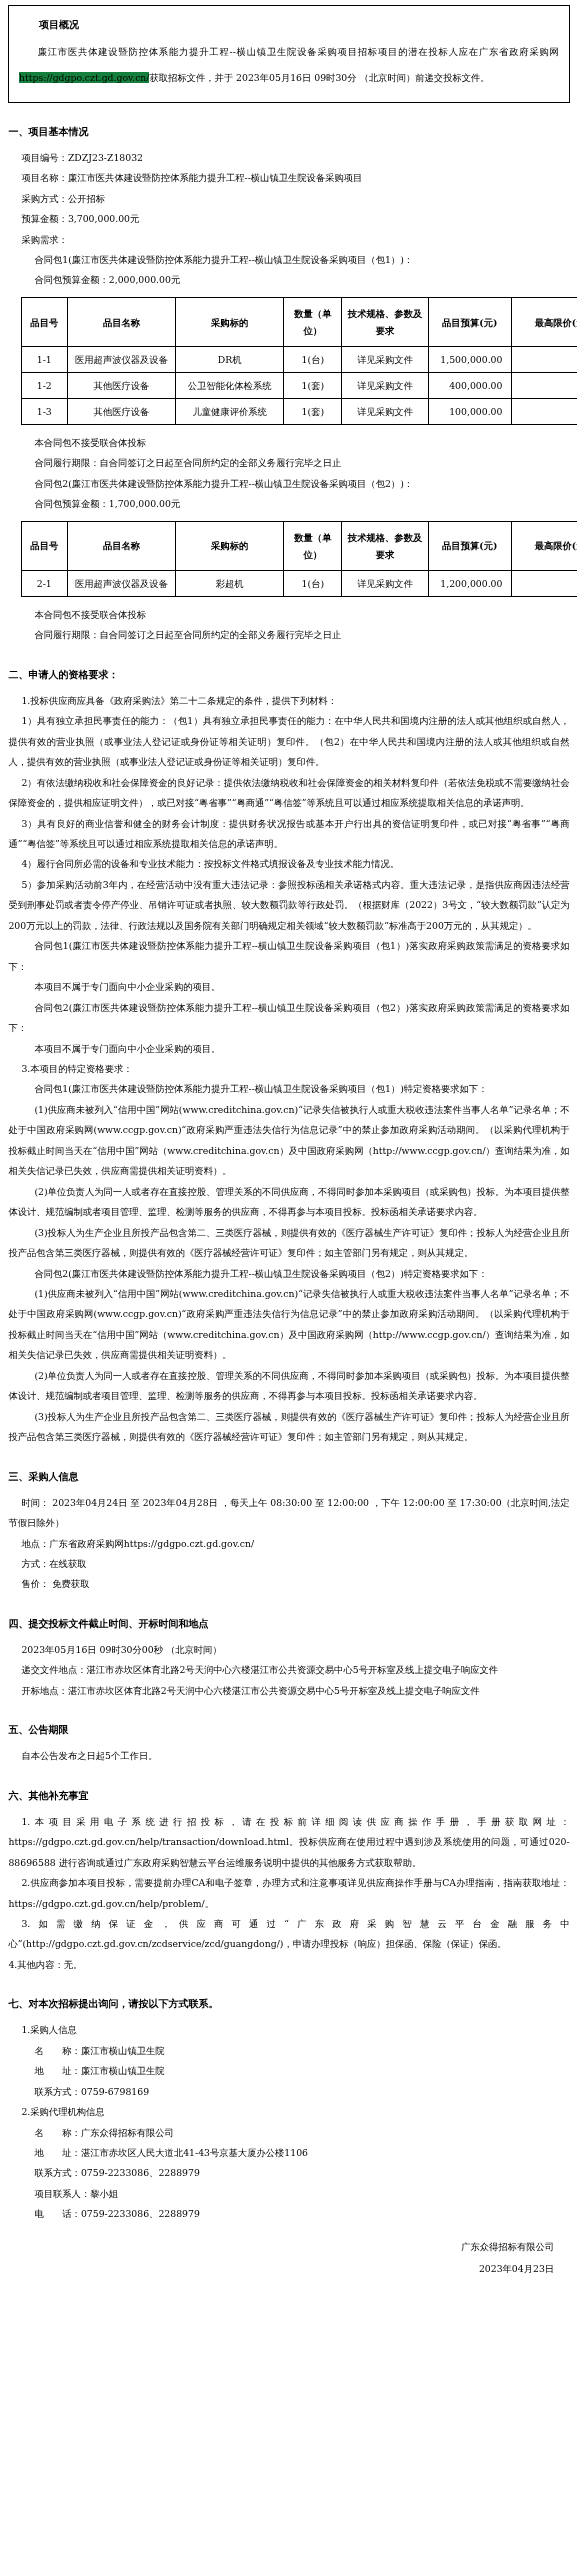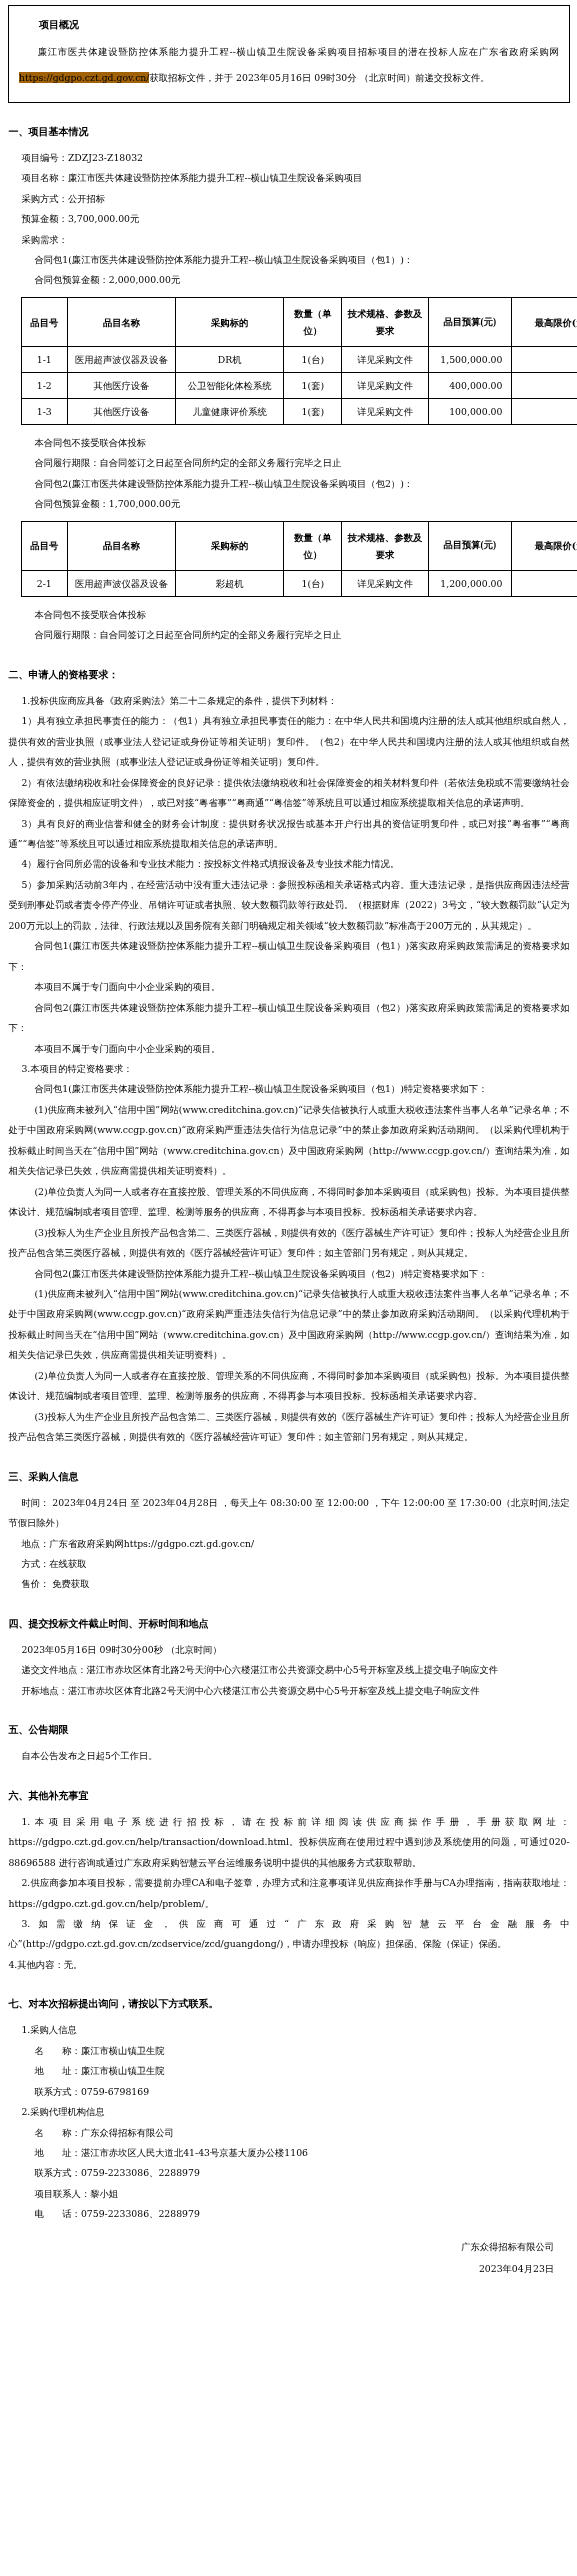--- a/index.html
+++ b/index.html
@@ -8,34 +8,34 @@
     color:#000;
     font-family:"DejaVu Serif","Liberation Serif",serif;
     font-size:9.3px;
   }
   .page { padding:5.2px 8.4px 22px 8.4px; }
 
   
   .box { border:1.3px solid #000; padding:5.2px 9.7px 10.3px 9.7px; }
   .box-title { font-weight:bold; font-size:10px; line-height:2; margin:0; }
   .box p { margin:0; line-height:2.8; text-indent:2em; text-align:justify; }
-  .hl { background:#a16207; }
+  .hl { background:#15803d; }
 
   h2 { font-size:10px; font-weight:bold; margin:22px 0 9px 0; line-height:1.4; }
 
   p.t { margin:0; line-height:2.2; text-align:justify; }
   .i1 { text-indent:1.4em; }
   .i2 { text-indent:2.8em; }
 
   table { border-collapse:collapse; table-layout:fixed; width:530px; margin:6.4px 0 7.7px 12.3px; }
   th,td { border:1.3px solid #000; text-align:center; vertical-align:middle; padding:2.6px 3.9px; line-height:1.9; word-break:break-all; }
   th { font-weight:bold; padding:6.4px 2.6px; }
   td { padding:3.9px 3.9px; line-height:1.85; }
   .c1{width:40px;} .c2{width:102px;} .c3{width:102px;} .c4{width:52px;}
-  .c5{width:80px;} .c6{width:77px;font-family:Liberation Serif, serif;} .c7{width:61px;padding-left:20px;}
+  .c5{width:80px;} .c6{width:77px;} .c7{width:61px;padding-left:20px;}
   td.num, td.dash { text-align:right; padding-right:8.4px; }
 
   .sign { text-align:right; margin:11.6px 15.5px 0 0; line-height:2.3; }
   .sign p { margin:0; }
 </style>
 </head>
 <body>
 
 <div class="page">
 

